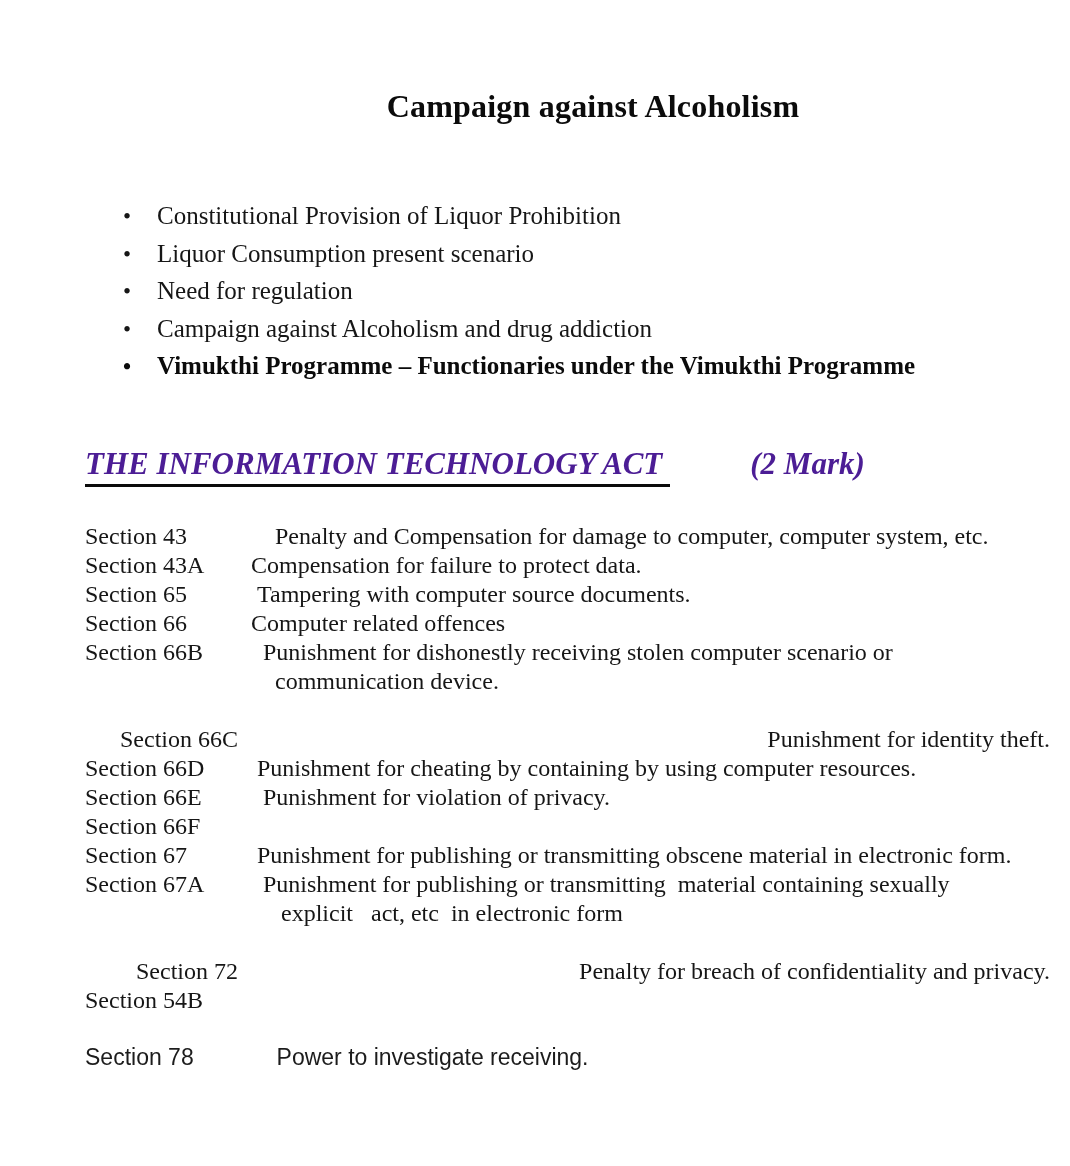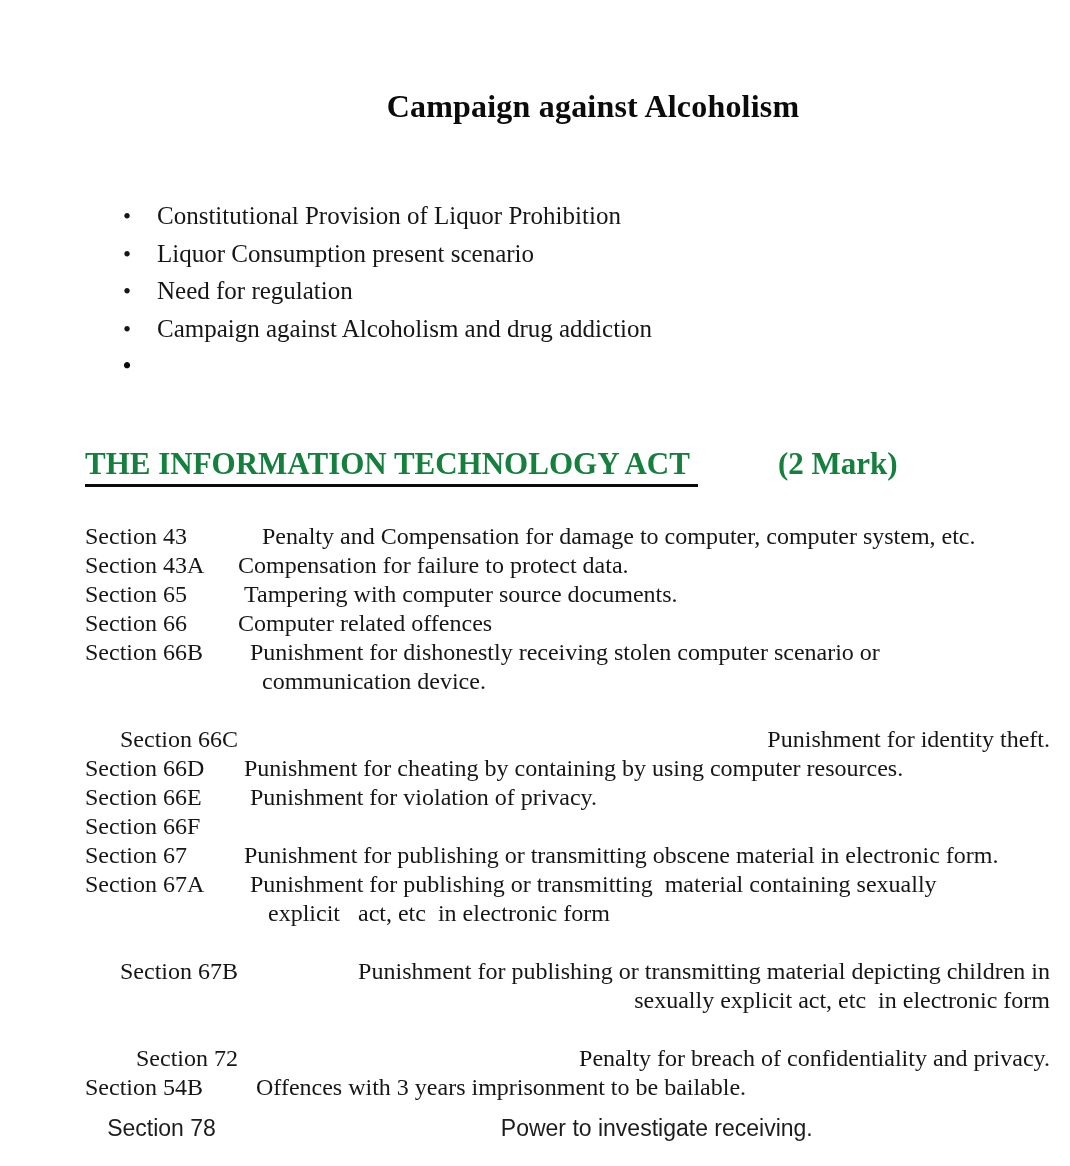--- a/index.html
+++ b/index.html
@@ -45,46 +45,48 @@
   .bullets li.bold { font-weight: bold; color: #0b0b0b; }
 
   
   .heading-row {
     position: absolute;
     top: 446px; left: 85px;
     width: 960px;
     white-space: nowrap;
     font-size: 31px;
     font-weight: bold;
-    color: #15803d;
+    color: #4c1d95;
+    font-style: italic;
   }
   .heading-title {
     display: inline-block;
     border-bottom: 3px solid #0b0b0b;
     padding-bottom: 2px;
     padding-right: 8px;
   }
   .heading-mark { margin-left: 80px; }
 
   
   .sections {
     position: absolute;
     top: 522px; left: 85px;
     width: 965px;
     font-size: 24px;
     line-height: 29px;
   }
   .srow {
     display: grid;
     grid-template-columns: 153px 1fr;
+    gap: 13px;
   }
   .srow .slabel { white-space: pre; }
   .srow .sdesc { white-space: pre-wrap; }
   .srow.gap { margin-top: 29px; text-align: right; }
-  .srow.gap-sm { margin-top: 12px; text-align: center; }
+  .srow.gap-sm { margin-top: 28px; }
   .srow.sans {
     font-family: "Liberation Sans", sans-serif;
     font-size: 23px;
     color: #1c1c1c;
   }
 </style>
 </head>
 <body>
 
 <div class="page">
@@ -103,20 +105,21 @@
     <li>
       <span class="marker">•</span>
       <span>Need for regulation</span>
     </li>
     <li>
       <span class="marker">•</span>
       <span>Campaign against Alcoholism and drug addiction</span>
     </li>
     <li class="bold">
       <span class="marker">•</span>
+      <span>Vimukthi Programme – Functionaries under the Vimukthi Programme</span>
     </li>
   </ul>
 
   <div class="heading-row">
     <span class="heading-title">THE INFORMATION TECHNOLOGY ACT</span><span class="heading-mark">(2 Mark)</span>
   </div>
 
   <div class="sections">
     <div class="srow">
       <span class="slabel">Section 43</span>
@@ -157,31 +160,25 @@
     <div class="srow">
       <span class="slabel">Section 67</span>
       <span class="sdesc"> Punishment for publishing or transmitting obscene material in electronic form.</span>
     </div>
     <div class="srow">
       <span class="slabel">Section 67A</span>
       <span class="sdesc">  Punishment for publishing or transmitting  material containing sexually
      explicit   act, etc  in electronic form</span>
     </div>
     <div class="srow gap">
-      <span class="slabel">Section 67B</span>
-      <span class="sdesc">  Punishment for publishing or transmitting material depicting children in
-    sexually explicit act, etc  in electronic form</span>
-    </div>
-    <div class="srow gap">
       <span class="slabel">Section 72</span>
       <span class="sdesc">  Penalty for breach of confidentiality and privacy.</span>
     </div>
     <div class="srow">
       <span class="slabel">Section 54B</span>
-      <span class="sdesc">   Offences with 3 years imprisonment to be bailable.</span>
     </div>
     <div class="srow gap-sm sans">
       <span class="slabel">Section 78</span>
       <span class="sdesc">    Power to investigate receiving.</span>
     </div>
   </div>
 
 </div>
 
 </body></html>

